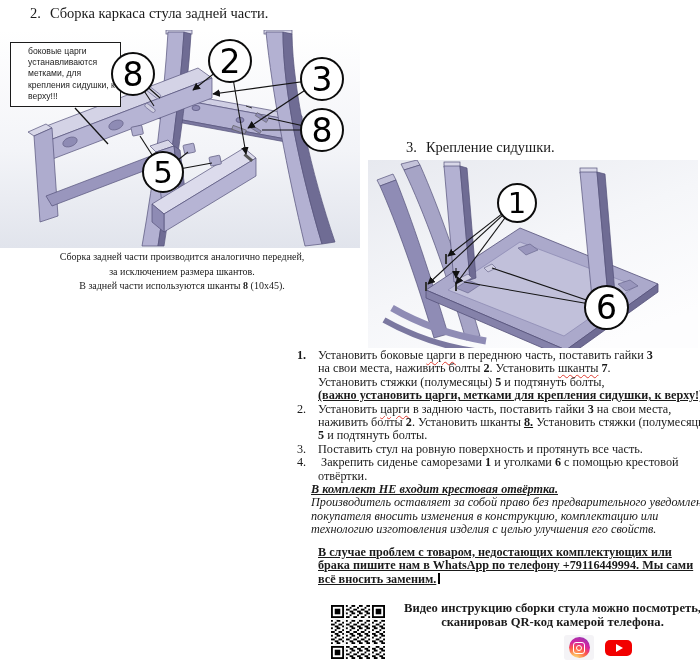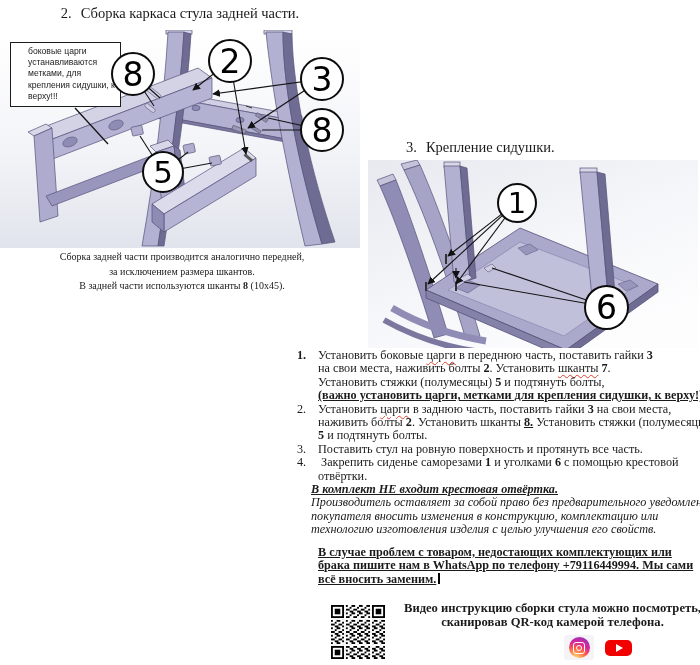--- a/index.html
+++ b/index.html
@@ -55,21 +55,21 @@
   .ig-lens{width:4px;height:4px;border:1.2px solid #fff;border-radius:50%;}
   .yt{position:absolute;left:605px;top:640px;width:27px;height:16px;background:#f20000;border-radius:5px;
       display:flex;align-items:center;justify-content:center;cursor:pointer;}
   .yt-play{width:0;height:0;border-left:7px solid #fff;border-top:4.2px solid transparent;border-bottom:4.2px solid transparent;margin-left:1px;}
 </style>
 </head>
 <body>
 
 <div class="page">
 
-  <div class="abs title" style="left:30px;top:5px;width:300px;text-align:center;">
+  <div class="abs title" style="left:30px;top:5px;width:300px;">
     <span class="tnum">2.</span><span>Сборка каркаса стула задней части.</span>
   </div>
 
   <svg class="dgl" viewBox="0 0 360 218">
     <defs>
       <linearGradient id="bgL" x1="0" y1="0" x2="0" y2="1">
         <stop offset="0" stop-color="#ffffff"></stop>
           <stop offset="0.55" stop-color="#f3f4f8"></stop>
           <stop offset="1" stop-color="#e1e4ec"></stop>
       </linearGradient>

